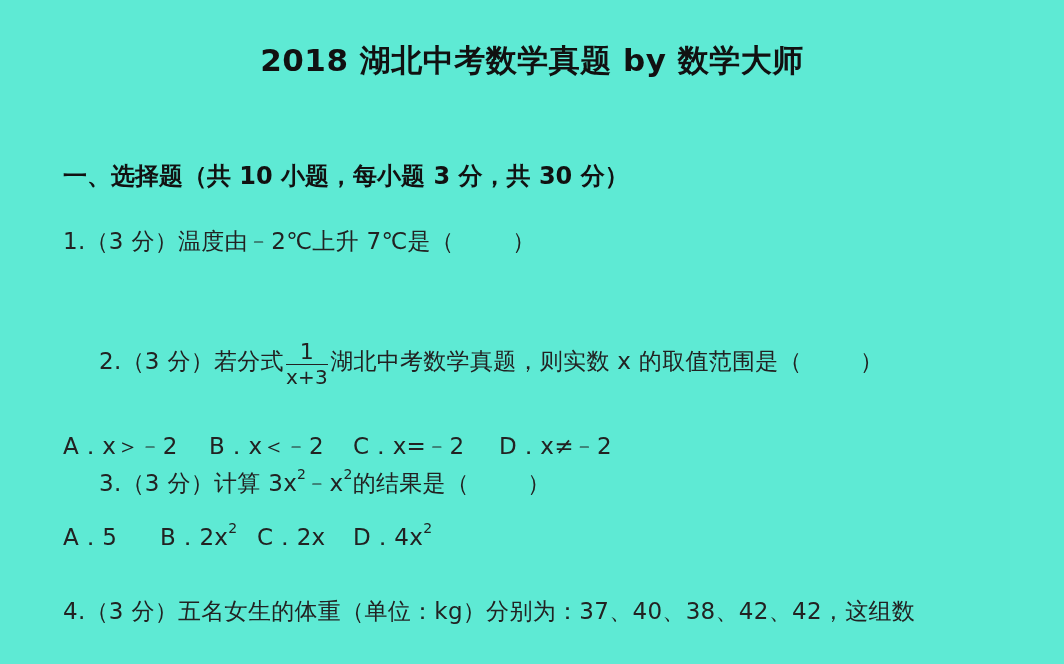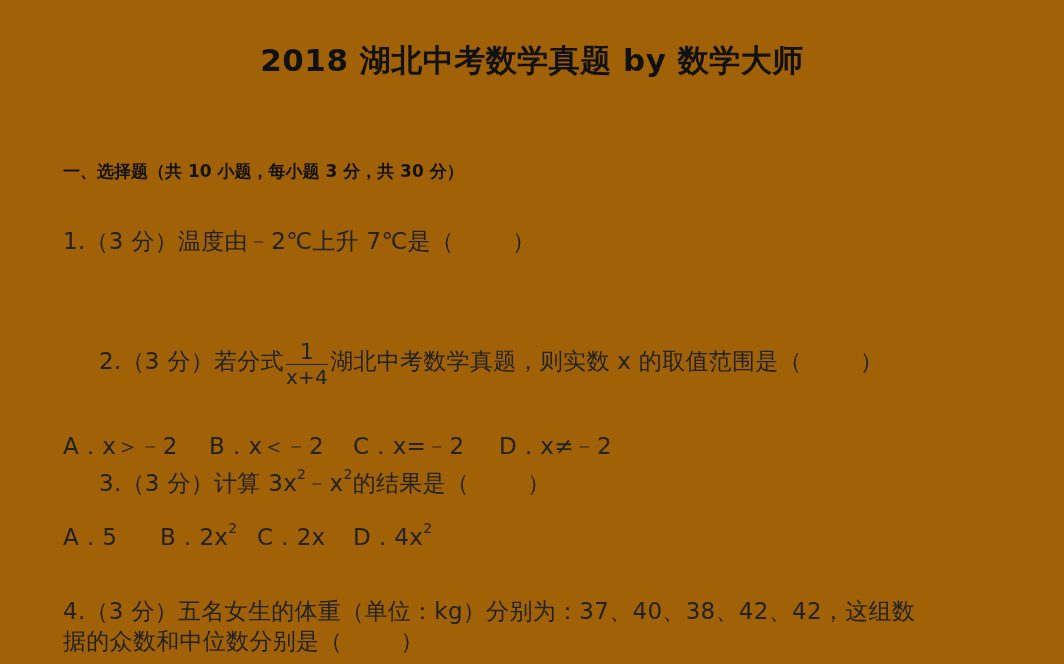--- a/index.html
+++ b/index.html
@@ -12,37 +12,37 @@
       height: 664px;
       overflow: hidden;
       position: relative;
       font-family: "DejaVu Sans", "Liberation Sans", sans-serif;
       color: #1a1a1a;
     }
     .page {
       position: absolute;
       left: 0; top: 0;
       width: 1064px; height: 664px;
-      background: #a16207;
+      background: #5eead4;
     }
     .title {
       position: absolute;
       left: 0; right: 0;
       top: 40px;
       text-align: center;
       font-size: 31px;
       font-weight: bold;
       color: #111;
       letter-spacing: 0.5px;
     }
     .section-heading {
       position: absolute;
       left: 63px;
       top: 160px;
-      font-size: 17px;
+      font-size: 24px;
       font-weight: bold;
       color: #111;
     }
     .line {
       position: absolute;
       left: 63px;
       font-size: 23px;
       color: #222;
       white-space: nowrap;
       letter-spacing: 0.3px;
@@ -78,33 +78,30 @@
 
   <div class="title">2018 湖北中考数学真题 by 数学大师</div>
 
   <div class="section-heading">一、选择题（共 10 小题，每小题 3 分，共 30 分）</div>
 
   <div class="line" style="top:226px;">
     <span>1.</span><span>（3 分）</span><span>温度由﹣2℃上升 7℃是（</span><span class="blank"></span><span>）</span>
   </div>
 
   <div class="line" style="top:338px;margin-left:36px;">
-    <span>2.</span><span>（3 分）</span><span>若分式</span><span class="frac"><span class="num">1</span><span class="den">x+4</span></span><span>湖北中考数学真题，则实数 x 的取值范围是（</span><span class="blank"></span><span>）</span>
+    <span>2.</span><span>（3 分）</span><span>若分式</span><span class="frac"><span class="num">1</span><span class="den">x+3</span></span><span>湖北中考数学真题，则实数 x 的取值范围是（</span><span class="blank"></span><span>）</span>
   </div>
   <div class="line" style="top:414px;margin-top:17px;">
     <span class="opt" style="width:146px">A．x＞﹣2</span><span class="opt" style="width:144px">B．x＜﹣2</span><span class="opt" style="width:146px">C．x=﹣2</span><span class="opt">D．x≠﹣2</span>
   </div>
 
   <div class="line" style="top:468px;margin-left:36px;">
     <span>3.</span><span>（3 分）</span><span>计算 3x</span><sup>2</sup><span>﹣x</span><sup>2</sup><span>的结果是（</span><span class="blank"></span><span>）</span>
   </div>
   <div class="line" style="top:522px;">
     <span class="opt" style="width:97px"><span>A．5</span><sup></sup></span><span class="opt" style="width:97px"><span>B．2x</span><sup>2</sup></span><span class="opt" style="width:96px"><span>C．2x</span><sup></sup></span><span class="opt"><span>D．4x</span><sup>2</sup></span>
   </div>
 
   <div class="line" style="top:596px;">
     <span>4.</span><span>（3 分）</span><span>五名女生的体重（单位：kg）分别为：37、40、38、42、42，这组数</span>
   </div>
-  <div class="line" style="top:626px;">
-    <span>据的众数和中位数分别是（</span><span class="blank"></span><span>）</span>
-  </div>
 
 </div>
 
 </body></html>

